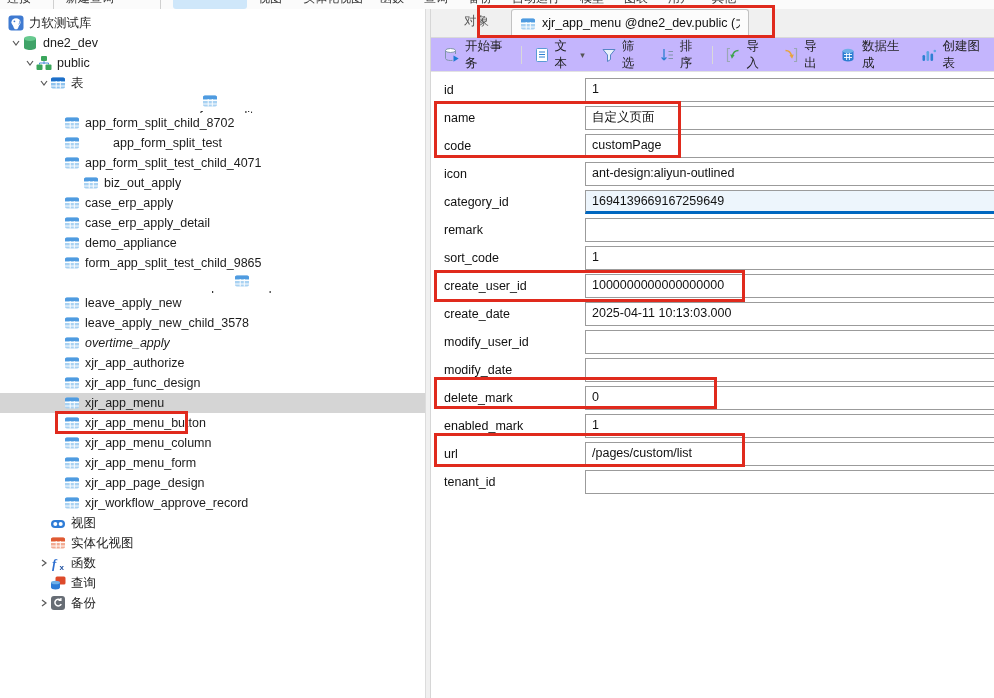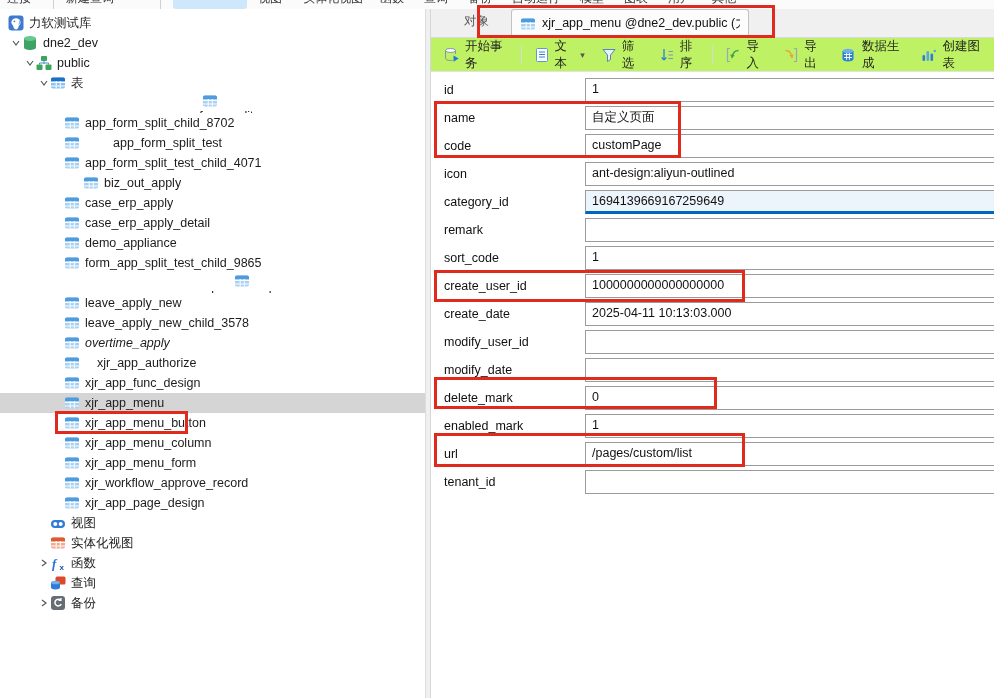--- a/index.html
+++ b/index.html
@@ -29,21 +29,21 @@
   .tree-label{overflow:hidden;text-overflow:ellipsis;}
   
   .tab-bar{height:28px;background:#f0f0f0;border-bottom:1px solid #d9d9d9;display:flex;align-items:flex-end;position:relative;}
   .tab-objects{margin-left:25px;padding:0 8px 7px;font-size:12.5px;color:#555;}
   .tab-active{margin-left:14px;width:238px;height:28px;box-sizing:border-box;background:#fcfcfc;
     border:1px solid #c2c2c2;border-bottom:none;border-radius:3px 3px 0 0;
     display:flex;align-items:center;gap:6px;padding:0 8px;font-size:12.5px;color:#111;}
   .tab-active .tree-icon{margin-right:0;}
   .tab-active .tab-label{white-space:nowrap;overflow:hidden;}
   
-  .record-toolbar{height:33px;background:#bef264;border-bottom:1px solid #e2e2e2;display:flex;align-items:center;padding-left:5px;}
+  .record-toolbar{height:33px;background:#c4b5fd;border-bottom:1px solid #e2e2e2;display:flex;align-items:center;padding-left:5px;}
   .tb-btn{display:flex;align-items:center;gap:5px;height:26px;padding:0 8px;font-size:12.5px;color:#1f1f1f;border-radius:3px;}
   .tb-btn svg{width:16px;height:16px;display:block;}
   .tb-sep{width:1px;height:18px;background:#d9d9d9;margin:0 4px;flex:none;}
   .caret{font-size:9px;color:#555;margin-left:1px;}
   
   .record-grid{padding-top:4px;}
   .field-row{display:flex;height:28px;align-items:center;}
   .field-label{width:141px;flex:none;padding-left:13px;font-size:12.5px;color:#101010;white-space:nowrap;}
   .field-input{flex:1;min-width:0;height:24px;box-sizing:border-box;border:1px solid #9b9b9b;border-right:none;
     background:#fff;font-size:12.5px;line-height:21px;padding-left:6px;white-space:nowrap;overflow:hidden;}
@@ -255,21 +255,21 @@
       <div class="tree-row" style="padding-left: 64px; font-style: italic;">
         <span class="tree-icon">
           <svg viewBox="0 0 16 16">
             <rect x="1" y="2.5" width="14" height="11" rx="1.8" fill="#a9d2f2"></rect>
             <path d="M1 7h14v1H1zM1 10.5h14v1H1zM5.7 6h1v7.5h-1zM9.8 6h1v7.5h-1z" fill="#fff" opacity="0.95"></path>
             <path d="M2.8 2.5h10.4c1 0 1.8.8 1.8 1.8V6H1V4.3c0-1 .8-1.8 1.8-1.8z" fill="#4f9be0"></path>
           </svg>
         </span>
         <span class="tree-label">overtime_apply</span>
       </div>
-      <div class="tree-row" style="padding-left: 64px; gap: 12px;">
+      <div class="tree-row" style="padding-left: 64px;">
         <span class="tree-icon">
           <svg viewBox="0 0 16 16">
             <rect x="1" y="2.5" width="14" height="11" rx="1.8" fill="#a9d2f2"></rect>
             <path d="M1 7h14v1H1zM1 10.5h14v1H1zM5.7 6h1v7.5h-1zM9.8 6h1v7.5h-1z" fill="#fff" opacity="0.95"></path>
             <path d="M2.8 2.5h10.4c1 0 1.8.8 1.8 1.8V6H1V4.3c0-1 .8-1.8 1.8-1.8z" fill="#4f9be0"></path>
           </svg>
         </span>
         <span class="tree-label">xjr_app_authorize</span>
       </div>
       <div class="tree-row" style="padding-left: 64px;">
@@ -323,31 +323,31 @@
         <span class="tree-label">xjr_app_menu_form</span>
       </div>
       <div class="tree-row" style="padding-left: 64px;">
         <span class="tree-icon">
           <svg viewBox="0 0 16 16">
             <rect x="1" y="2.5" width="14" height="11" rx="1.8" fill="#a9d2f2"></rect>
             <path d="M1 7h14v1H1zM1 10.5h14v1H1zM5.7 6h1v7.5h-1zM9.8 6h1v7.5h-1z" fill="#fff" opacity="0.95"></path>
             <path d="M2.8 2.5h10.4c1 0 1.8.8 1.8 1.8V6H1V4.3c0-1 .8-1.8 1.8-1.8z" fill="#4f9be0"></path>
           </svg>
         </span>
+        <span class="tree-label">xjr_app_page_design</span>
+      </div>
+      <div class="tree-row" style="padding-left: 64px;">
+        <span class="tree-icon">
+          <svg viewBox="0 0 16 16">
+            <rect x="1" y="2.5" width="14" height="11" rx="1.8" fill="#a9d2f2"></rect>
+            <path d="M1 7h14v1H1zM1 10.5h14v1H1zM5.7 6h1v7.5h-1zM9.8 6h1v7.5h-1z" fill="#fff" opacity="0.95"></path>
+            <path d="M2.8 2.5h10.4c1 0 1.8.8 1.8 1.8V6H1V4.3c0-1 .8-1.8 1.8-1.8z" fill="#4f9be0"></path>
+          </svg>
+        </span>
         <span class="tree-label">xjr_workflow_approve_record</span>
-      </div>
-      <div class="tree-row" style="padding-left: 64px;">
-        <span class="tree-icon">
-          <svg viewBox="0 0 16 16">
-            <rect x="1" y="2.5" width="14" height="11" rx="1.8" fill="#a9d2f2"></rect>
-            <path d="M1 7h14v1H1zM1 10.5h14v1H1zM5.7 6h1v7.5h-1zM9.8 6h1v7.5h-1z" fill="#fff" opacity="0.95"></path>
-            <path d="M2.8 2.5h10.4c1 0 1.8.8 1.8 1.8V6H1V4.3c0-1 .8-1.8 1.8-1.8z" fill="#4f9be0"></path>
-          </svg>
-        </span>
-        <span class="tree-label">xjr_app_page_design</span>
       </div>
       <div class="tree-row" style="padding-left: 50px;">
         <span class="tree-icon">
           <svg viewBox="0 0 16 16">
             <rect x="1" y="5" width="14" height="8" rx="4" fill="#2e7cd6"></rect>
             <circle cx="5.3" cy="9" r="2" fill="#fff"></circle>
             <circle cx="10.7" cy="9" r="2" fill="#fff"></circle>
           </svg>
         </span>
         <span class="tree-label">视图</span>

